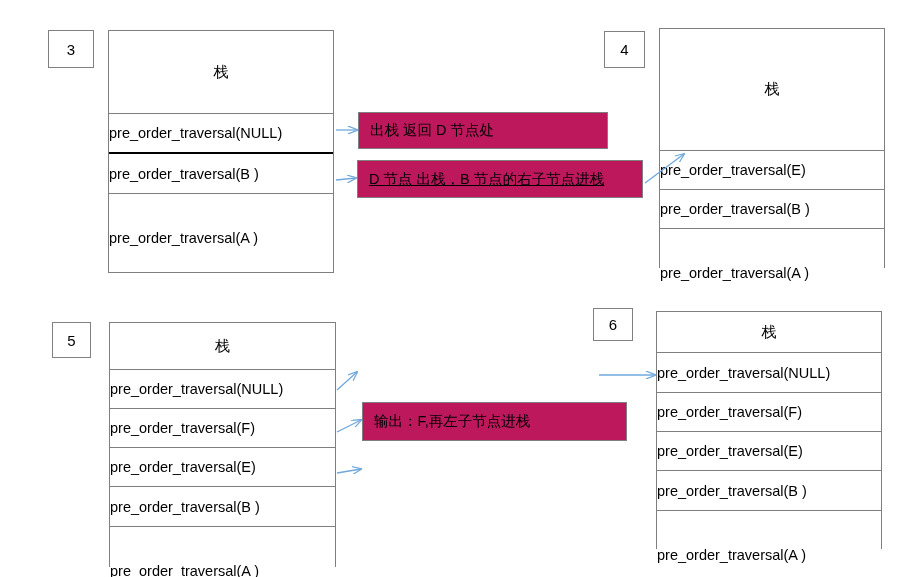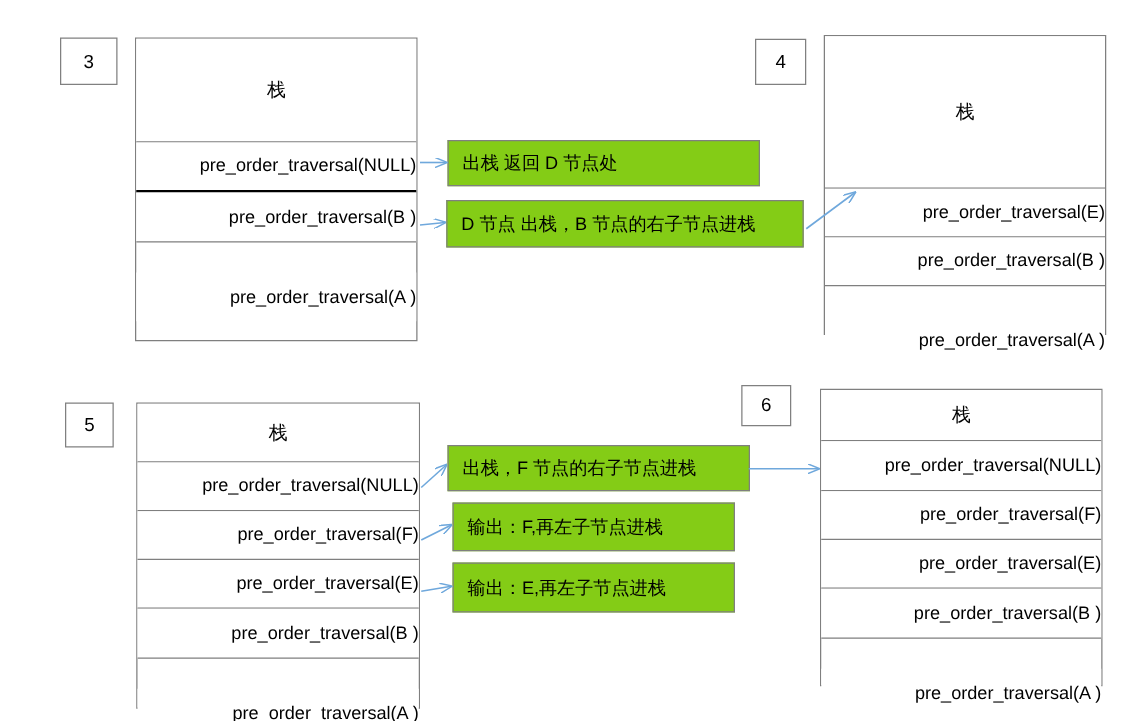--- a/index.html
+++ b/index.html
@@ -55,40 +55,40 @@
     align-items: center;
     justify-content: center;
     font-size: 15px;
     border-bottom: 1px solid #7f7f7f;
     background: #ffffff;
   }
   .stack-row {
     box-sizing: border-box;
     display: flex;
     align-items: center;
-    justify-content: flex-end;
+    justify-content: flex-start;
     font-size: 14.5px;
     border-bottom: 1px solid #7f7f7f;
     background: #ffffff;
     white-space: nowrap;
   }
   .stack-row:last-child {
     border-bottom: none;
     margin-top: 24px;
   }
   .stack-row.thick-bottom {
     border-bottom: 2px solid #000000;
   }
 
   
   .note {
     position: absolute;
     box-sizing: border-box;
     border: 1px solid #7f7f7f;
-    background: #84cc16;
+    background: #be185d;
     display: flex;
     align-items: center;
     font-size: 14.5px;
     padding-left: 11px;
     white-space: nowrap;
     color: #000000;
   }
 </style>
 </head>
 <body>
@@ -110,21 +110,21 @@
       <span>pre_order_traversal(B )</span>
     </div>
     <div class="stack-row" style="height:39px;">
       <span>pre_order_traversal(A )</span>
     </div>
   </div>
 
   <div class="note" style="left:358px; top:112px; width:250px; height:37px;">
     <span>出栈  返回 D 节点处</span>
   </div>
-  <div class="note" style="left:357px; top:160px; width:286px; height:38px;">
+  <div class="note" style="left:357px; top:160px; width:286px; height:38px;text-decoration:underline;">
     <span>D 节点  出栈，B 节点的右子节点进栈</span>
   </div>
 
   <div class="step-label" style="left:604px; top:31px; width:41px; height:37px;">
     <span>4</span>
   </div>
 
   <div class="stack" style="left:659px; top:28px; width:226px; height:240px;">
     <div class="stack-head" style="height:122px;">
       <span>栈</span>
@@ -158,28 +158,22 @@
       <span>pre_order_traversal(E)</span>
     </div>
     <div class="stack-row" style="height:40px;">
       <span>pre_order_traversal(B )</span>
     </div>
     <div class="stack-row" style="height:39px;">
       <span>pre_order_traversal(A )</span>
     </div>
   </div>
 
-  <div class="note" style="left:358px; top:356px; width:242px; height:37px;">
-    <span>出栈，F 节点的右子节点进栈</span>
-  </div>
-  <div class="note" style="left:362px; top:402px; width:226px; height:39px;">
+  <div class="note" style="left:362px; top:402px; width:265px; height:39px;">
     <span>输出：F,再左子节点进栈</span>
-  </div>
-  <div class="note" style="left:362px; top:450px; width:226px; height:40px;">
-    <span>输出：E,再左子节点进栈</span>
   </div>
 
   <div class="step-label" style="left:593px; top:308px; width:40px; height:33px;">
     <span>6</span>
   </div>
 
   <div class="stack" style="left:656px; top:311px; width:226px; height:238px;">
     <div class="stack-head" style="height:41px;">
       <span>栈</span>
     </div>

